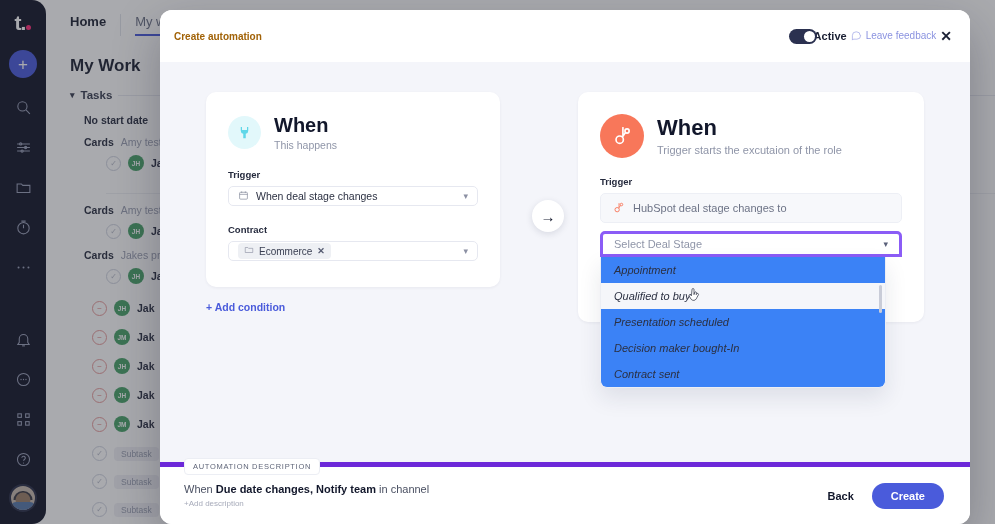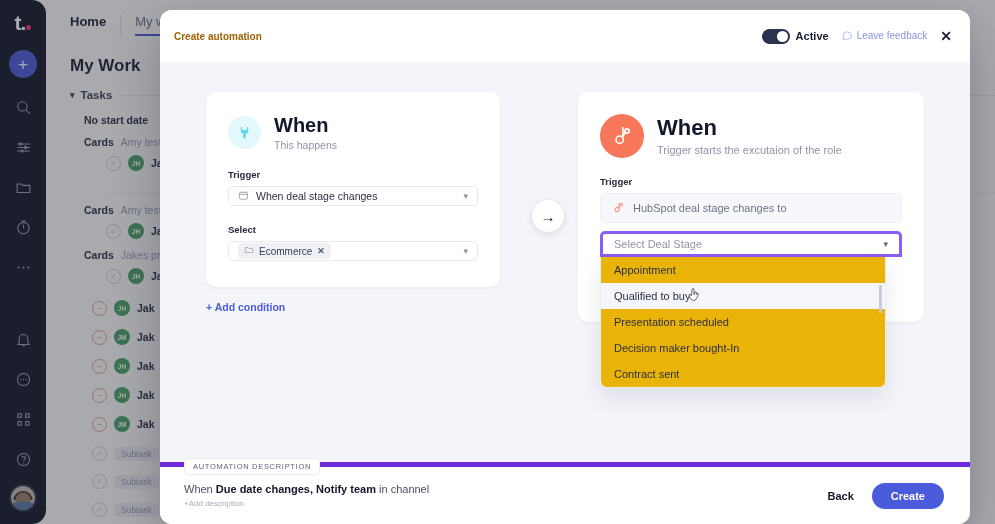--- a/index.html
+++ b/index.html
@@ -107,21 +107,21 @@
   .m-nav-item {
     font-size: 11px; color:#3c4256; padding: 0 15px; position:relative;
     display:flex; align-items:center; height:100%;
   }
   .m-nav-item + .m-nav-item { border-left: 1px solid #e6e8f0; }
   .m-nav-item.active { color:#4a5bdb; }
   .m-nav-item.active::after {
     content:""; position:absolute; left:10px; right:10px; bottom:8px; height:2px;
     background:#5b6ae0; border-radius:2px;
   }
-  .m-right { margin-left:auto; display:flex; align-items:center; gap:13px; }
+  .m-right { margin-left:auto; display:flex; align-items:center; gap:4px; }
   .toggle {
     width: 28px; height: 15px; border-radius: 9px; background:#2b3150; position:relative;
   }
   .toggle .knob {
     position:absolute; right:2px; top:2px; width:11px; height:11px; border-radius:50%; background:#fff;
   }
   .toggle-lbl { font-size:11px; font-weight:600; color:#1a1f33; margin-left:-7px; }
   .feedback { display:flex; align-items:flex-start; gap:4px; font-size:10px; color:#8b93e0; }
   .feedback svg { width:11px; height:11px; stroke:#8b93e0; fill:none; stroke-width:1.3; }
   .m-close { font-size:14px; color:#1a1f33; line-height:1; font-weight:700; }
@@ -177,23 +177,23 @@
   }
   .fld-readonly svg { width:13px; height:13px; stroke:#f8775a; fill:none; stroke-width:1.7; }
 
   .select-wrap { position: relative; margin-top: 8px; }
   .select-box {
     height: 26px; border:3px solid #8b5cf6; border-radius:5px 5px 0 0; background:#fff;
     display:flex; align-items:center; padding: 0 11px; font-size:11px; color:#8f95a8;
   }
   .select-box .chev { margin-left:auto; color:#5a607a; font-size:9px; }
   .dd {
-    position:absolute; left:0; right:16px; top: 26px; background:#eab308;
+    position:absolute; left:0; right:16px; top: 26px; background:#3b82f6;
     border:1px solid #eceef4; border-top:none; border-radius:0 0 7px 7px;
-    box-shadow: 0 10px 22px rgba(30,35,70,.10); overflow:hidden; z-index:5;
+    box-shadow: 0 10px 22px rgba(30,35,70,.10); overflow:hidden; z-index:5;font-style:italic;
   }
   .dd-item {
     height: 26px; display:flex; align-items:center; padding: 0 13px;
     font-size: 11px; color:#2b3042; position:relative;
   }
   .dd-item.hl { background:#f5f6fa; }
   .dd-sb { position:absolute; right:3px; top: 28px; width:3px; height:28px; background:#c9ccd8; border-radius:2px; }
   .cursor { position:absolute; left:86px; top:5px; width:15px; height:16px; }
   .cursor svg { width:15px; height:16px; fill:#ffffff; stroke:#1d2233; stroke-width:1.1; }
 
@@ -434,21 +434,21 @@
               <span>
                 <svg class="cal" viewBox="0 0 24 24">
                     <rect x="3.5" y="5" width="17" height="15" rx="2"></rect>
                     <path d="M3.5 9.5h17M8 3v3M16 3v3"></path>
                   </svg>
               </span>
               <span>When deal stage changes</span>
               <span class="chev">▾</span>
             </div>
 
-            <div class="fld-lbl">Select</div>
+            <div class="fld-lbl">Contract</div>
             <div class="fld">
               <span class="chip">
                 <span>
                   <svg viewBox="0 0 24 24">
                       <path d="M3 6h6l2 2h10v10H3z"></path>
                     </svg>
                 </span>
                 <span>Ecommerce</span>
                 <span class="x">✕</span>
               </span>

